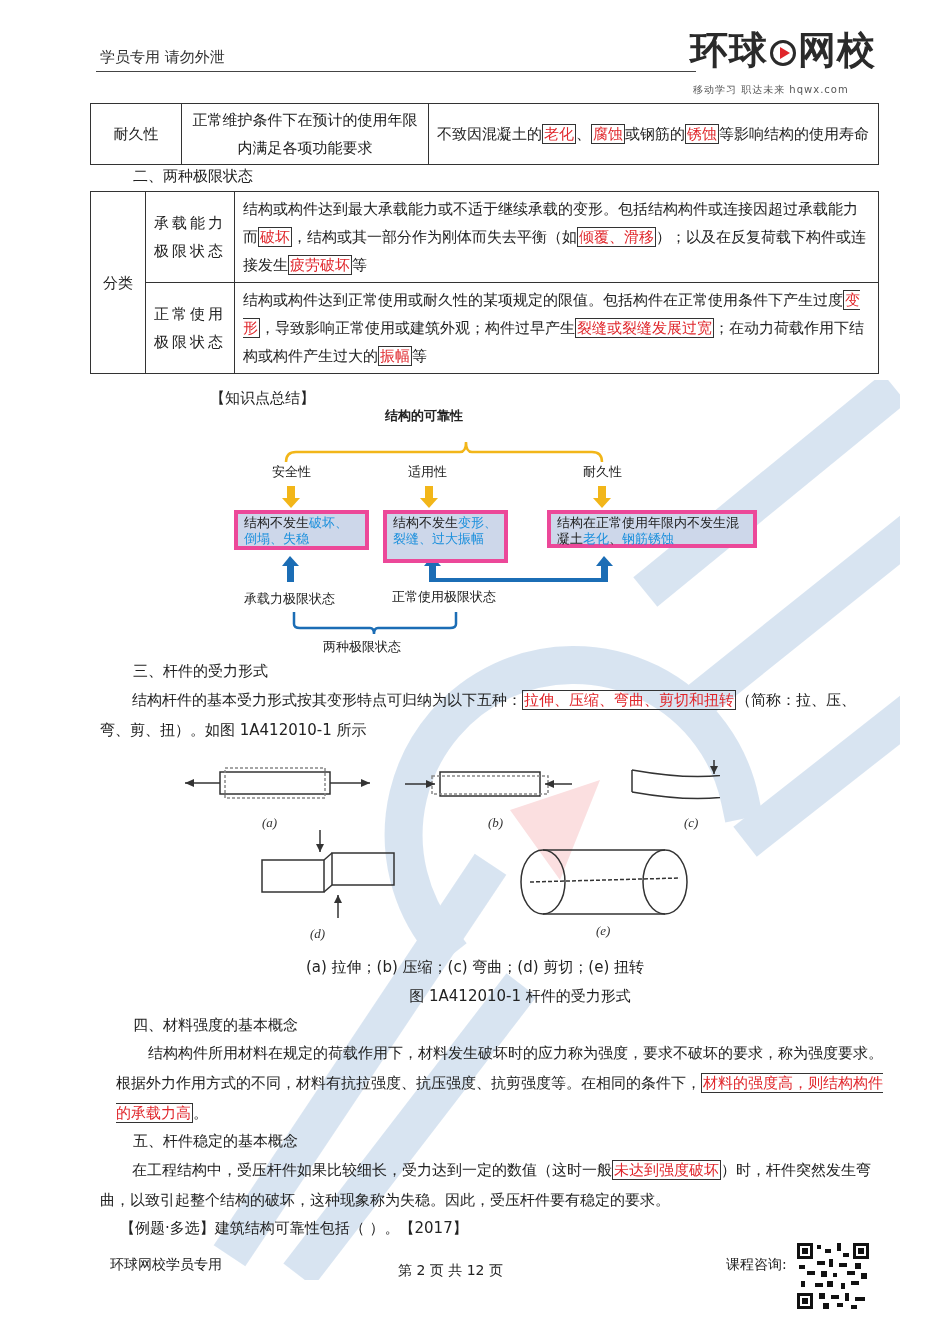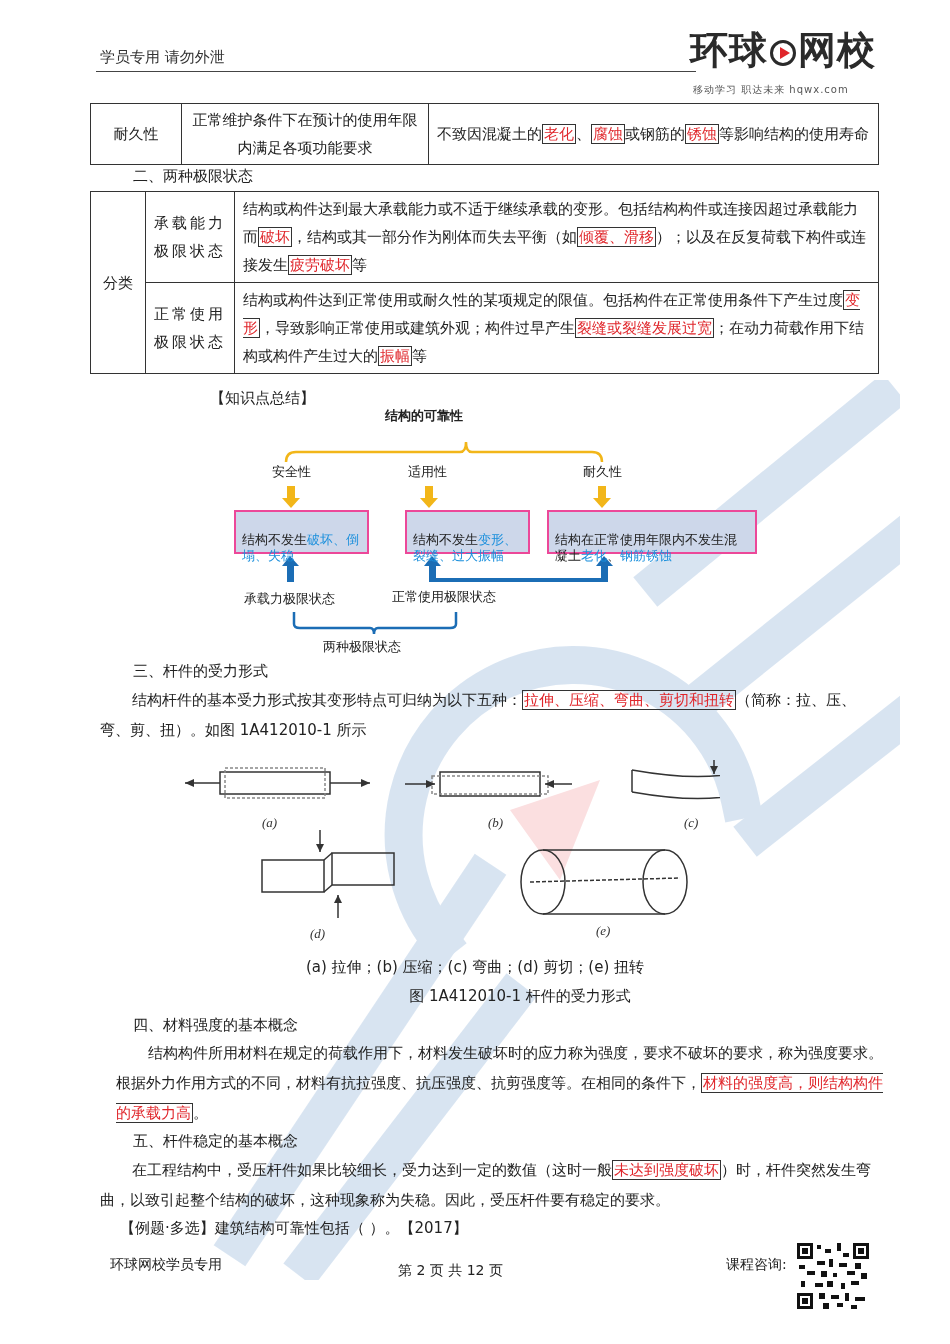--- a/index.html
+++ b/index.html
@@ -10,21 +10,21 @@
   .logo{left:690px;top:30px;font-size:38px;font-weight:bold;color:#2a2a2a;letter-spacing:1px;line-height:40px;}
   .logo .play{display:inline-block;width:26px;height:26px;border:3px solid #2a2a2a;border-radius:50%;vertical-align:middle;position:relative;margin:0 2px;box-sizing:border-box;}
   .logo .play:after{content:"";position:absolute;left:7px;top:4px;border-left:10px solid #e0262b;border-top:6px solid transparent;border-bottom:6px solid transparent;}
   .logo-sub{left:693px;top:83px;font-size:10px;color:#555;letter-spacing:1px;}
   table{border-collapse:collapse;}
   td{border:1px solid #333;font-size:15px;line-height:28px;padding:2px 8px;}
   .hl{border:1px solid #333;color:#e0262b;padding:0 1px;}
   .blue{color:#1a8fdc;}
   .center{}
   .para{font-size:15px;line-height:30px;color:#222;}
-  .dgm-box{background:#cdd7ea;border:2px solid #ec4899;font-size:13px;line-height:16px;padding:20px 6px;box-sizing:border-box;}
+  .dgm-box{background:#cdd7ea;border:4px solid #ec4899;font-size:13px;line-height:16px;padding:1px 6px;box-sizing:border-box;}
   .dgm-label{font-size:13px;color:#222;}
   .watermark{opacity:0.18;pointer-events:none;}
 </style>
 </head>
 <body>
 
 <svg class="abs watermark" style="left:180px;top:380px;" width="720" height="900" viewBox="0 0 720 900">
   <g fill="none" stroke="#2f6fb5" stroke-width="38" stroke-linecap="square">
     <path d="M60 860 L300 500"></path>
     <path d="M130 880 L330 620"></path>
@@ -104,21 +104,21 @@
   <path d="M74 192 L74 204 Q74 208 80 208 L150 208 Q154 208 154 214 Q154 208 158 208 L230 208 Q236 208 236 204 L236 192" fill="none" stroke="#1b6db5" stroke-width="2.5"></path>
 </svg>
 
 <div class="abs dgm-label" style="left:272px;top:463px;">安全性</div>
 <div class="abs dgm-label" style="left:408px;top:463px;">适用性</div>
 <div class="abs dgm-label" style="left:583px;top:463px;">耐久性</div>
 
 <div class="abs dgm-box" style="left:234px;top:510px;width:135px;height:40px;">
   <span>结构不发生</span><span class="blue">破坏、倒塌、失稳</span>
 </div>
-<div class="abs dgm-box" style="left:405px;top:510px;width:125px;height:44px;">
+<div class="abs dgm-box" style="left:383px;top:510px;width:125px;height:53px;">
   <span>结构不发生</span><span class="blue">变形、裂缝、过大振幅</span>
 </div>
 <div class="abs dgm-box" style="left:547px;top:510px;width:210px;height:38px;">
   <span>结构在正常使用年限内不发生混凝土</span><span class="blue">老化</span><span>、</span><span class="blue">钢筋锈蚀</span>
 </div>
 
 <div class="abs dgm-label" style="left:244px;top:590px;">承载力极限状态</div>
 <div class="abs dgm-label" style="left:392px;top:588px;">正常使用极限状态</div>
 <div class="abs dgm-label" style="left:323px;top:638px;">两种极限状态</div>
 

